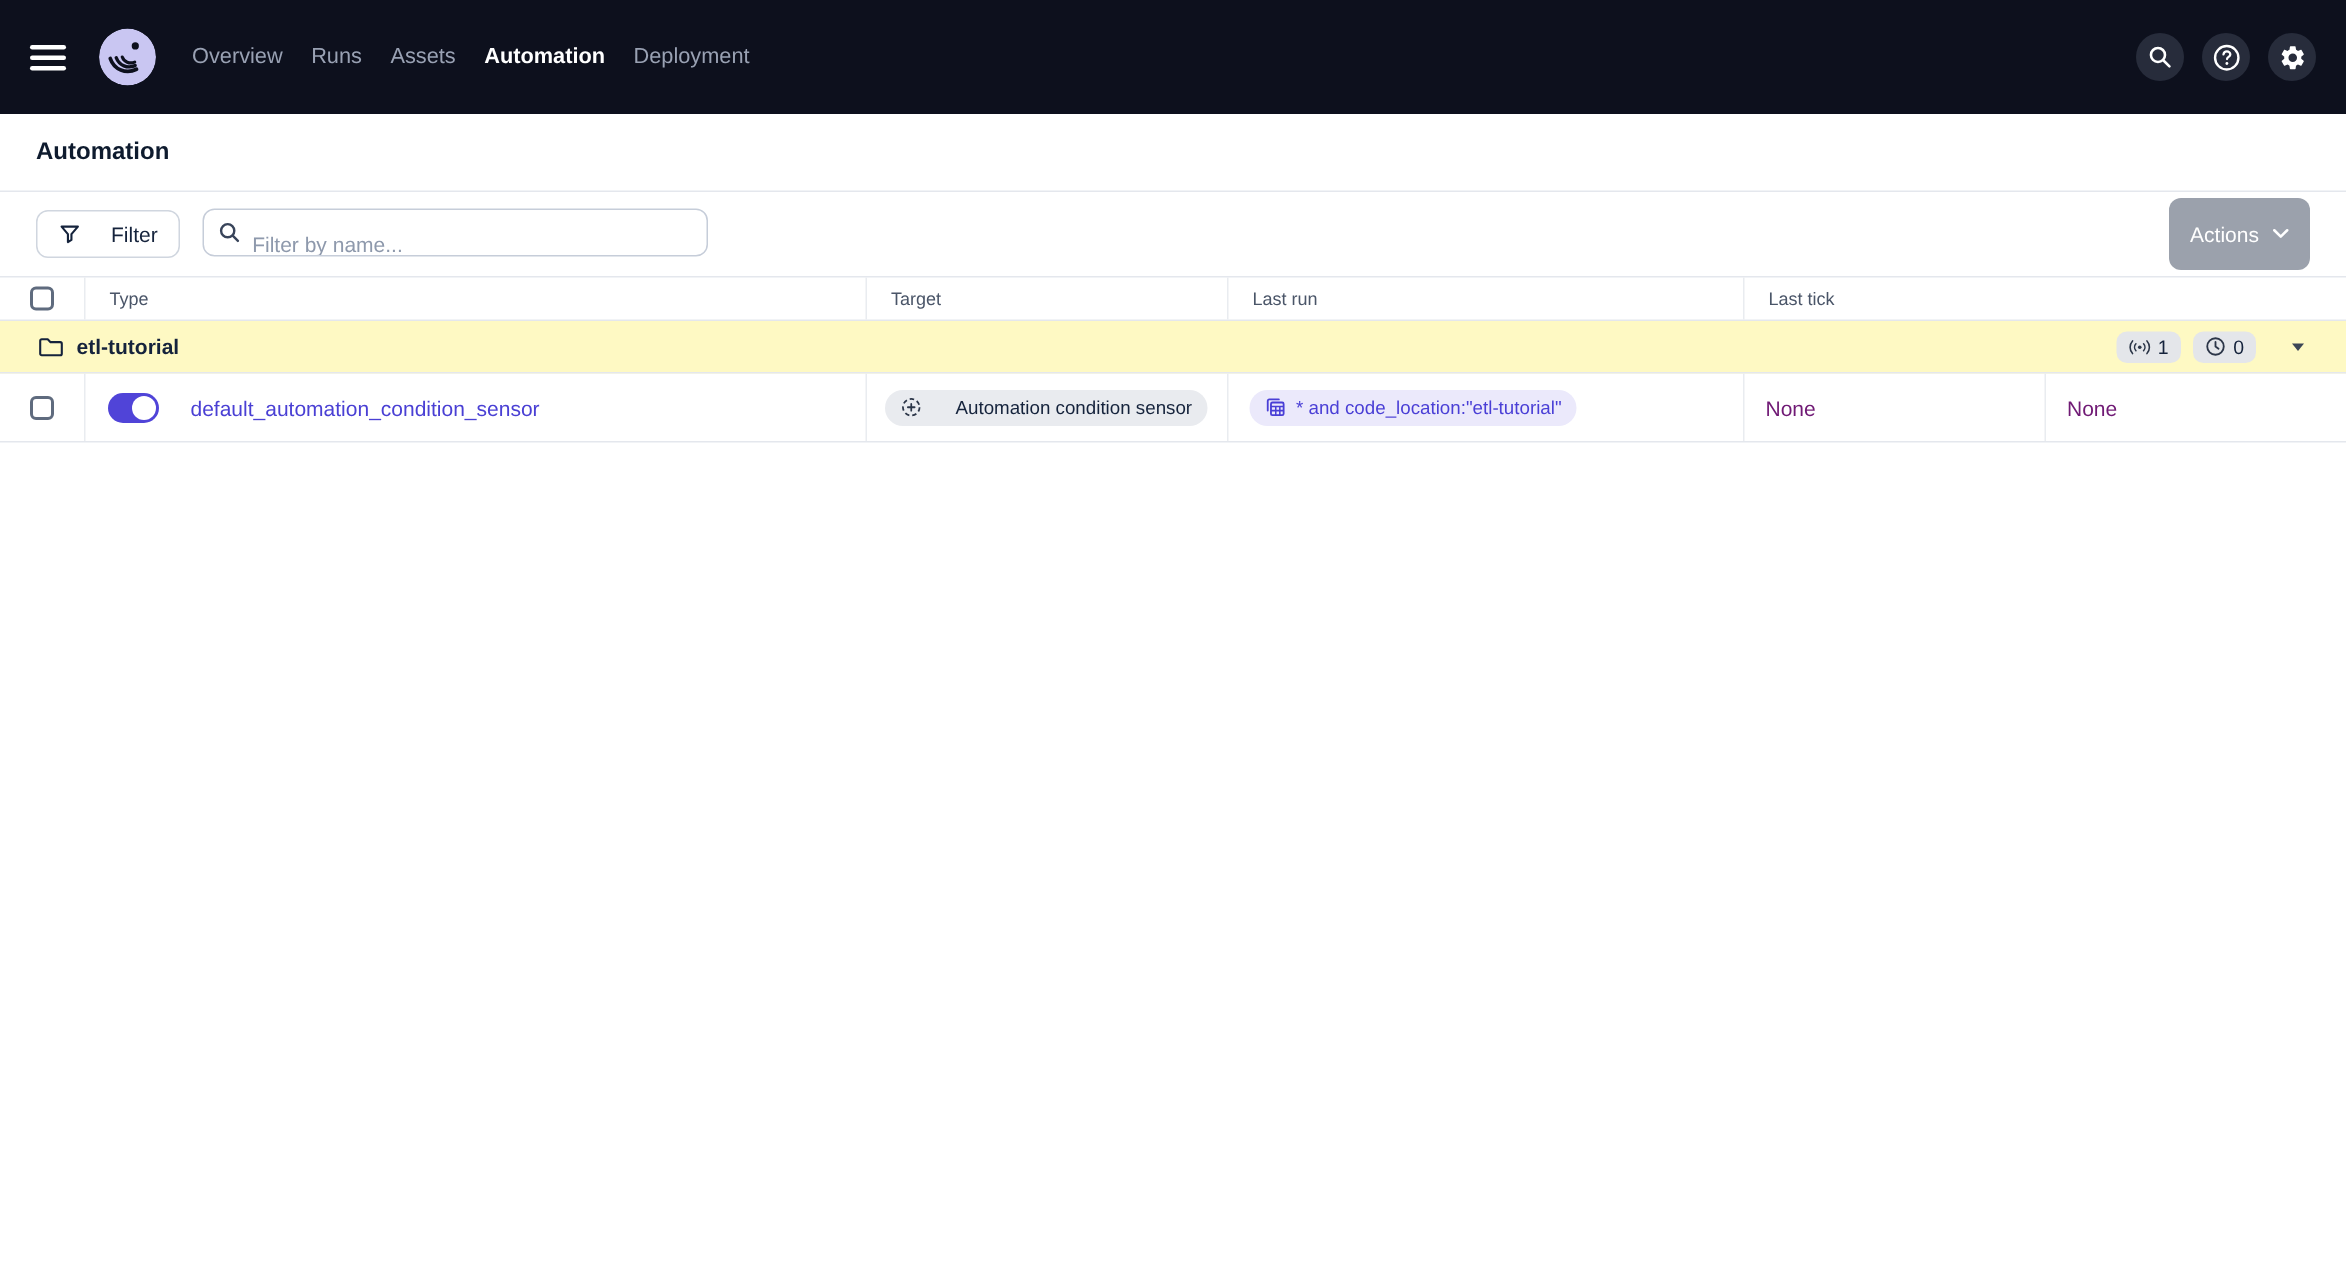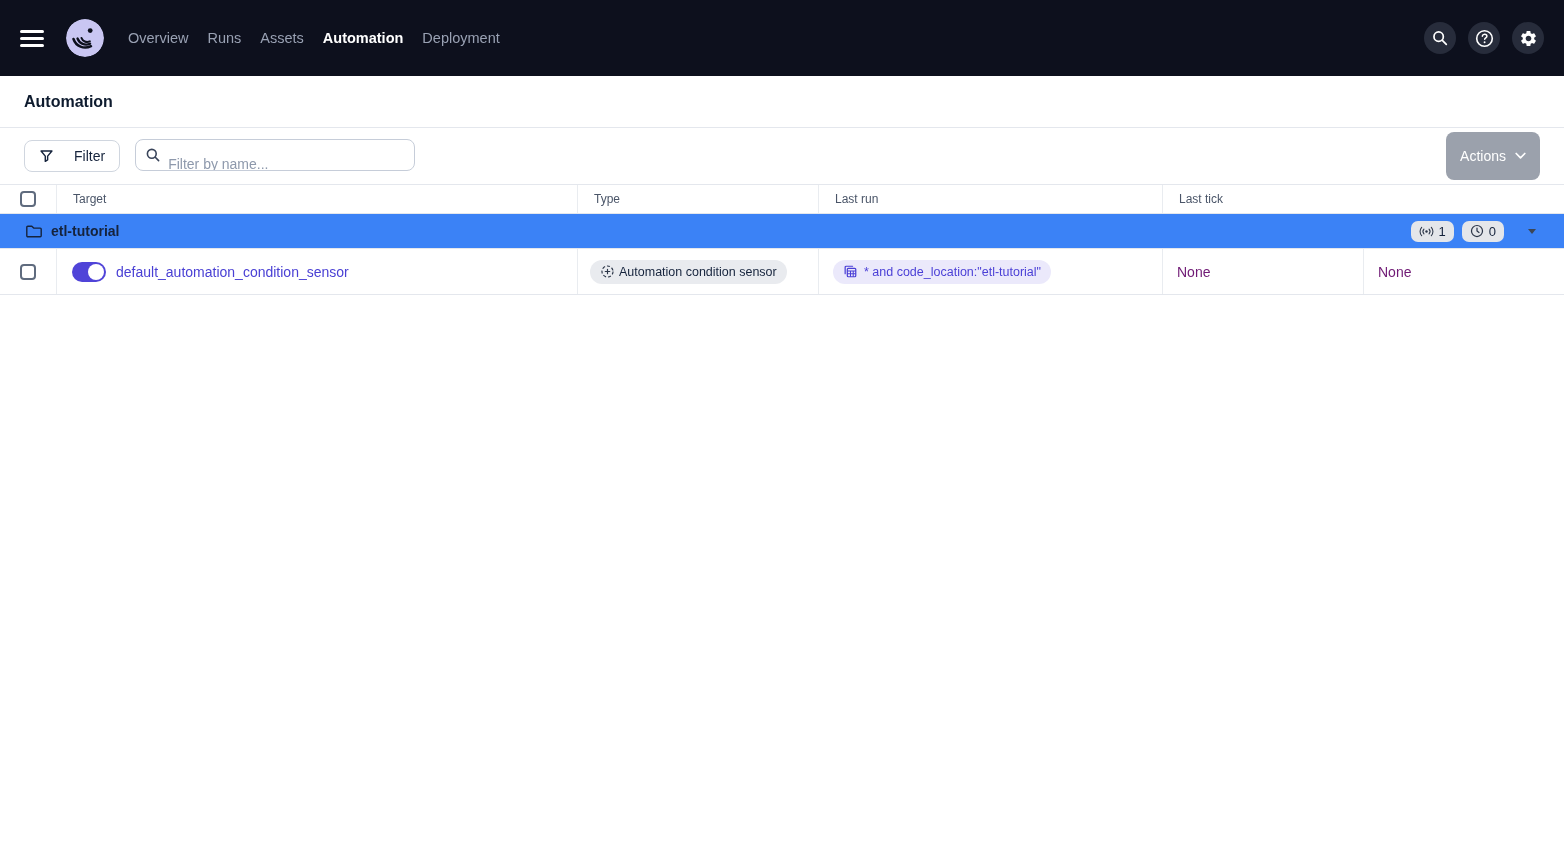--- a/index.html
+++ b/index.html
@@ -26,64 +26,64 @@
     border-bottom:1px solid #e4e7ed; }
   .page-title { font-size:16px; font-weight:700; color:#0e1b2e; }
 
   
   .toolbar { height:56px; display:flex; align-items:center; padding:0 24px; gap:15px; }
   .filter-btn { height:32px; display:inline-flex; align-items:center; gap:20px;
     padding:0 14px; background:#fff; border:1px solid #d0d6df; border-radius:8px;
     font-size:14px; color:#15233c; cursor:pointer; }
   .search-wrap { position:relative; width:337px; }
   .search-wrap svg { position:absolute; left:10px; top:8px; }
-  .search-input { width:280px; height:32px; border:1px solid #c6cdd9; border-radius:8px;
+  .search-input { width:337px; height:32px; border:1px solid #c6cdd9; border-radius:8px;
     padding:17px 10px 0 32px; font-size:14px; color:#15233c; outline:none;
     font-family:"Liberation Sans", sans-serif; }
   .search-input::placeholder { color:#8e99ac; }
   .toolbar-spacer { flex:1; }
   .actions-btn { height:48px; display:inline-flex; align-items:center; gap:9px;
     padding:0 14px; background:#9ba1ac; border:none; border-radius:8px;
     font-size:14px; color:#ffffff; cursor:pointer; }
 
   
   .grid-row { display:grid; grid-template-columns:57px 521px 241px 344px 201px 1fr; }
   .thead { height:30px; border-top:1px solid #e4e7ed; border-bottom:1px solid #e4e7ed; }
   .th { display:flex; align-items:center; padding-left:16px; font-size:12px;
     color:#4a5568; border-right:1px solid #e9ecf0; }
   .th:last-child { border-right:none; }
   .cb-cell { display:flex; align-items:center; justify-content:center;
     border-right:1px solid #e9ecf0; padding-left:0; }
   .checkbox { width:16px; height:16px; border:2px solid #5f6b7e; border-radius:4px;
     background:#fff; cursor:pointer; }
 
-  .group-row { height:35px; background:#3b82f6; border-bottom:1px solid #e4e7ed;
+  .group-row { height:35px; background:#fef9c3; border-bottom:1px solid #e4e7ed;
     display:flex; align-items:center; padding:0 24px 0 25px; }
   .group-left { display:flex; align-items:center; gap:9px; }
   .group-name { font-size:14px; font-weight:700; color:#15233c; }
   .group-right { margin-left:auto; display:flex; align-items:center; gap:8px; }
   .count-pill { display:inline-flex; align-items:center; gap:5px; height:21px;
     padding:0 8px; background:#e4e6ea; border-radius:7px; font-size:13px; color:#15233c; }
   .caret-btn { margin-left:12px; width:16px; height:16px; display:flex;
     align-items:center; justify-content:center; cursor:pointer; }
   .caret-down { width:0; height:0; border-left:4.5px solid transparent;
     border-right:4.5px solid transparent; border-top:5.5px solid #3c4656; }
 
   .data-row { height:46px; border-bottom:1px solid #e4e7ed; }
   .td { display:flex; align-items:center; border-right:1px solid #e9ecf0; }
   .td:last-child { border-right:none; }
-  .td-name { padding-left:15px; gap:10px; }
+  .td-name { padding-left:15px; gap:21px; }
   .toggle { position:relative; width:34px; height:20px; border-radius:10px;
     background:#5044d8; flex:0 0 auto; cursor:pointer; }
   .toggle .knob { position:absolute; top:2px; right:2px; width:16px; height:16px;
     border-radius:50%; background:#fff; }
   .row-link { font-size:14px; color:#4a40d4; text-decoration:none; cursor:pointer; }
   .td-type { padding-left:12px; }
   .td-target { padding-left:14px; }
-  .type-pill { display:inline-flex; align-items:center; gap:4px; height:24px;
+  .type-pill { display:inline-flex; align-items:center; gap:22px; height:24px;
     padding:0 10px; background:#e9ebef; border-radius:12px; font-size:12.5px; color:#15233c; }
   .target-pill { display:inline-flex; align-items:center; gap:6px; height:24px;
     padding:0 10px; background:#ebe9fb; border-radius:12px; font-size:12.5px;
     color:#4a3fd6; cursor:pointer; }
   .td-plain { padding-left:14px; font-size:14px; color:#701a75; }
 </style>
 </head>
 <body>
 
 <nav class="navbar">
@@ -162,22 +162,22 @@
     </svg>
   </button>
 </div>
 
 <div>
 
   <div class="grid-row thead">
     <div class="th cb-cell">
       <span class="checkbox"></span>
     </div>
+    <div class="th">Type</div>
     <div class="th">Target</div>
-    <div class="th">Type</div>
     <div class="th">Last run</div>
     <div class="th">Last tick</div>
   </div>
 
   <div class="group-row">
     <div class="group-left">
       <svg width="17" height="17" viewBox="0 0 17 17">
         <path d="M1.8 4.2a1 1 0 011-1h4l1.9 1.9h6.5a1 1 0 011 1v6.7a1 1 0 01-1 1H2.8a1 1 0 01-1-1z" stroke="#15233c" stroke-width="1.4" fill="none" stroke-linejoin="round"></path>
       </svg>
       <span class="group-name">etl-tutorial</span>

